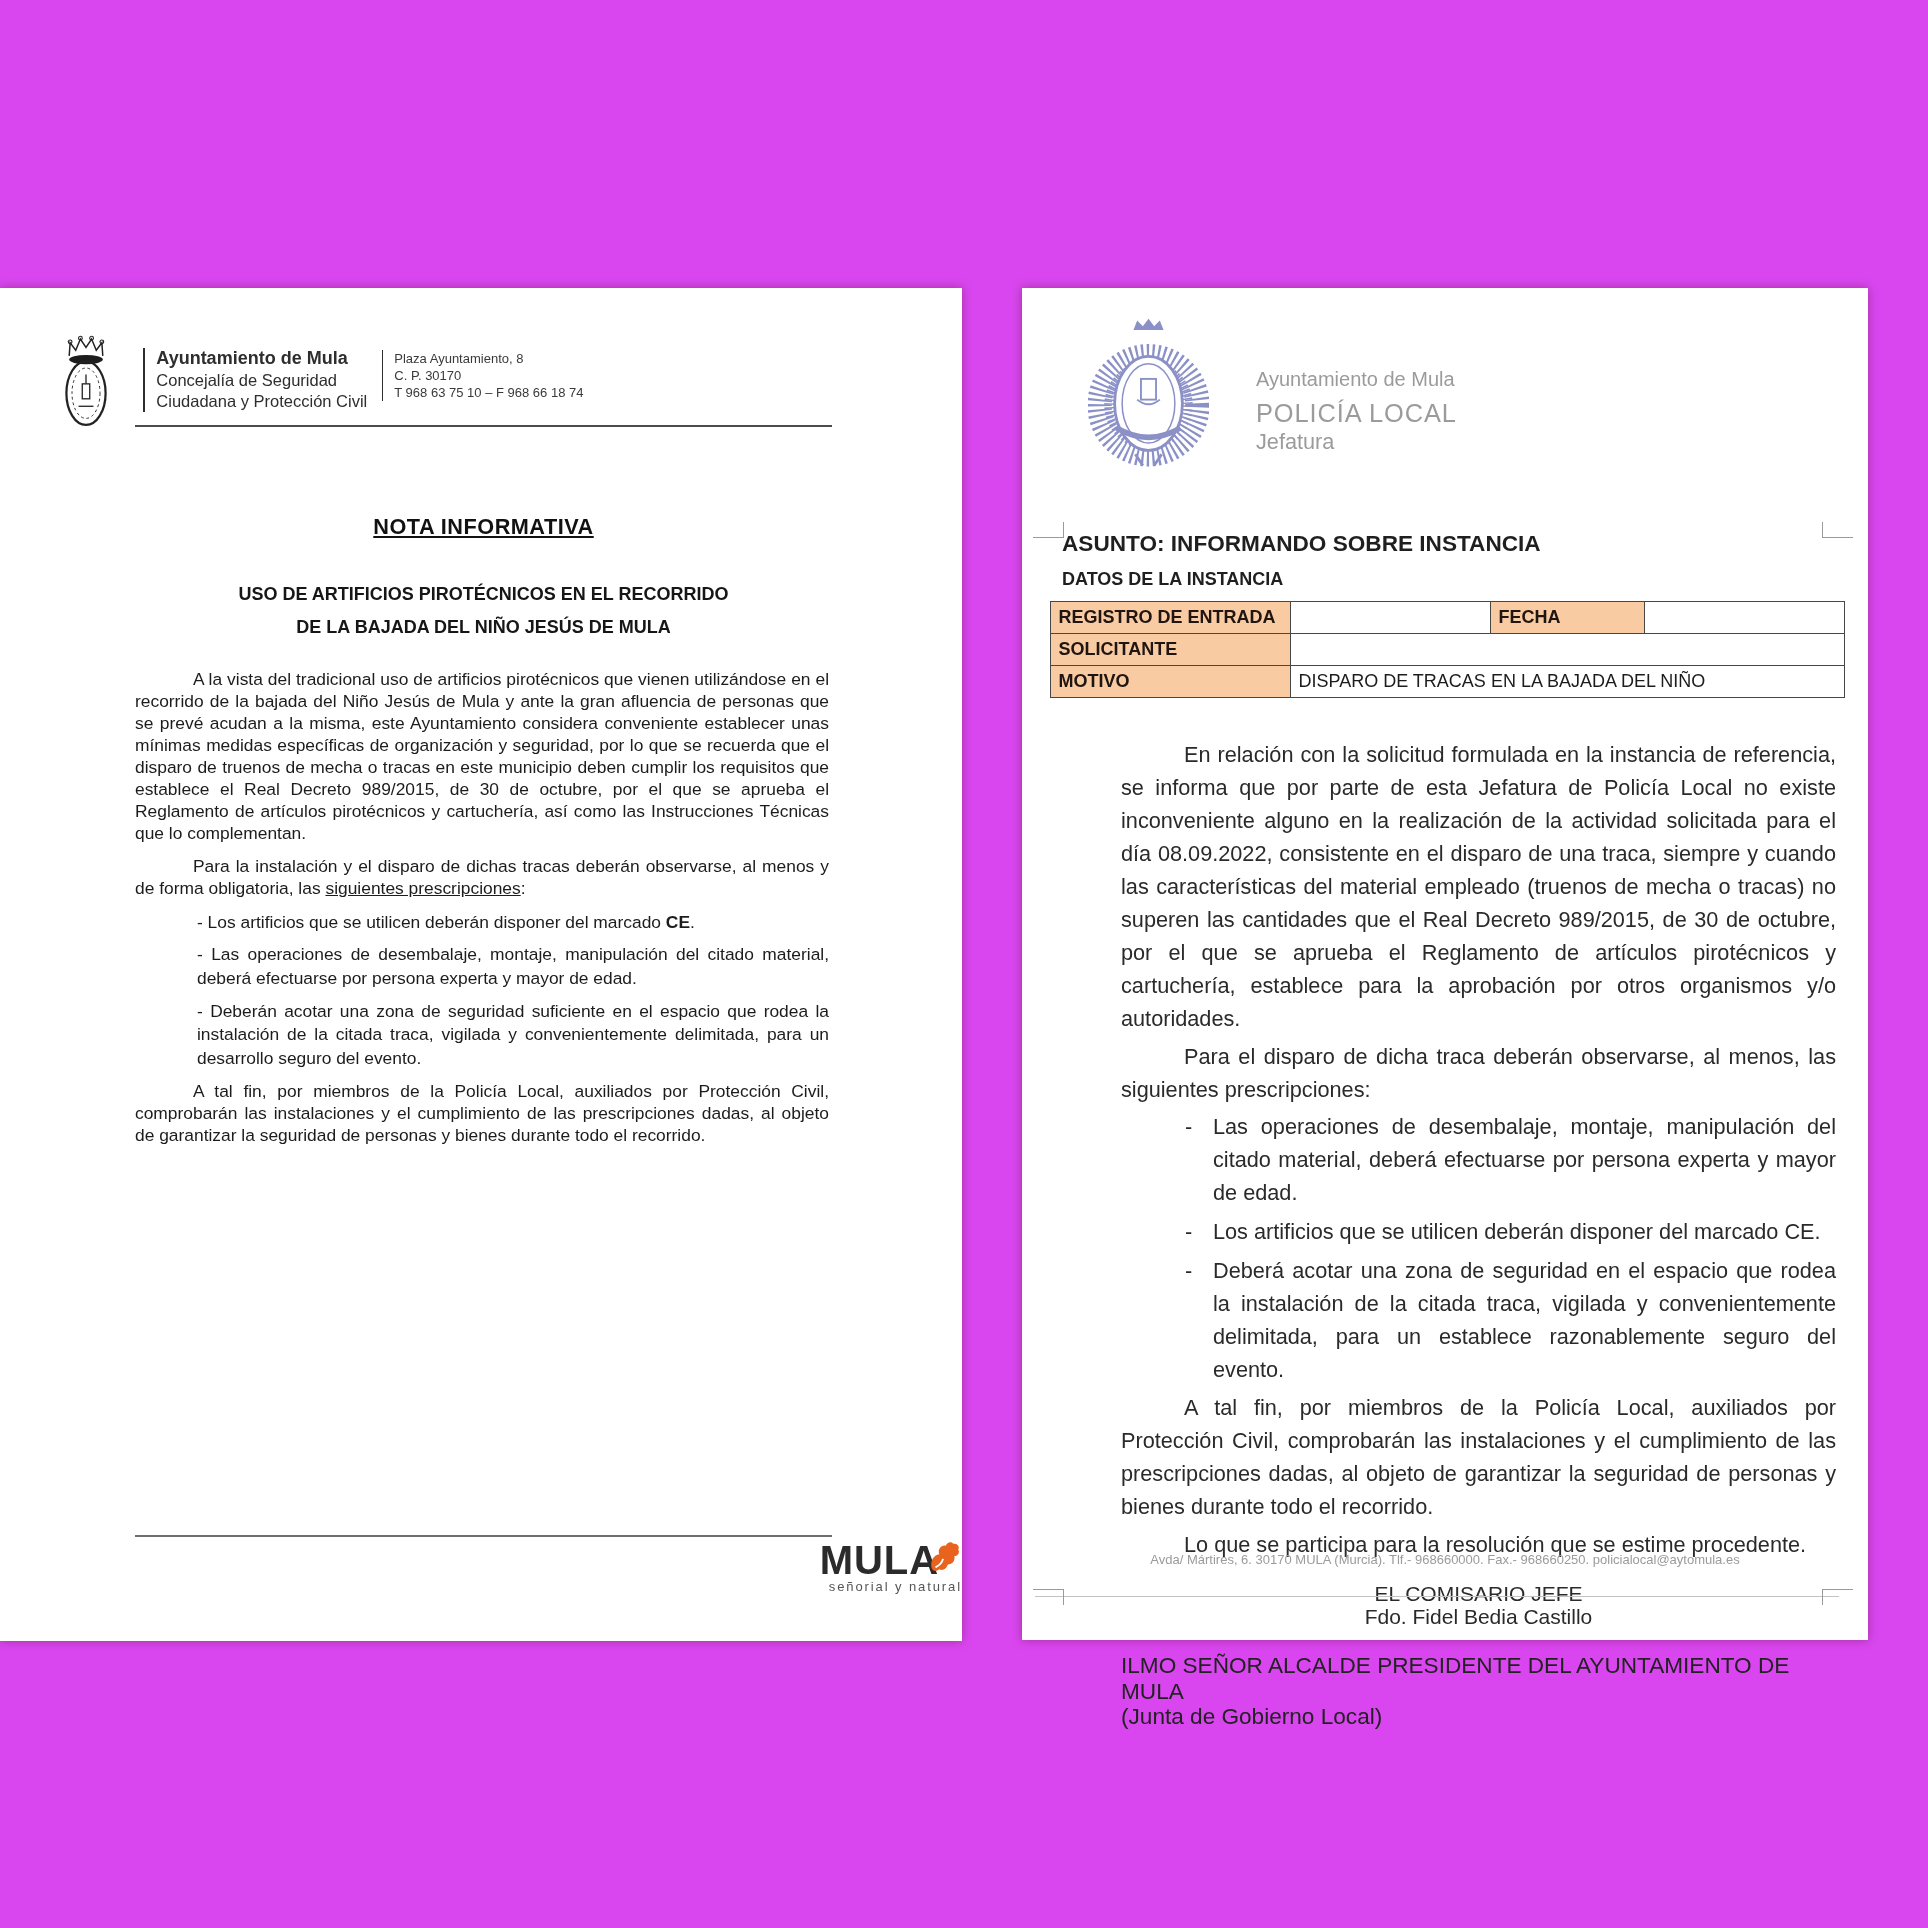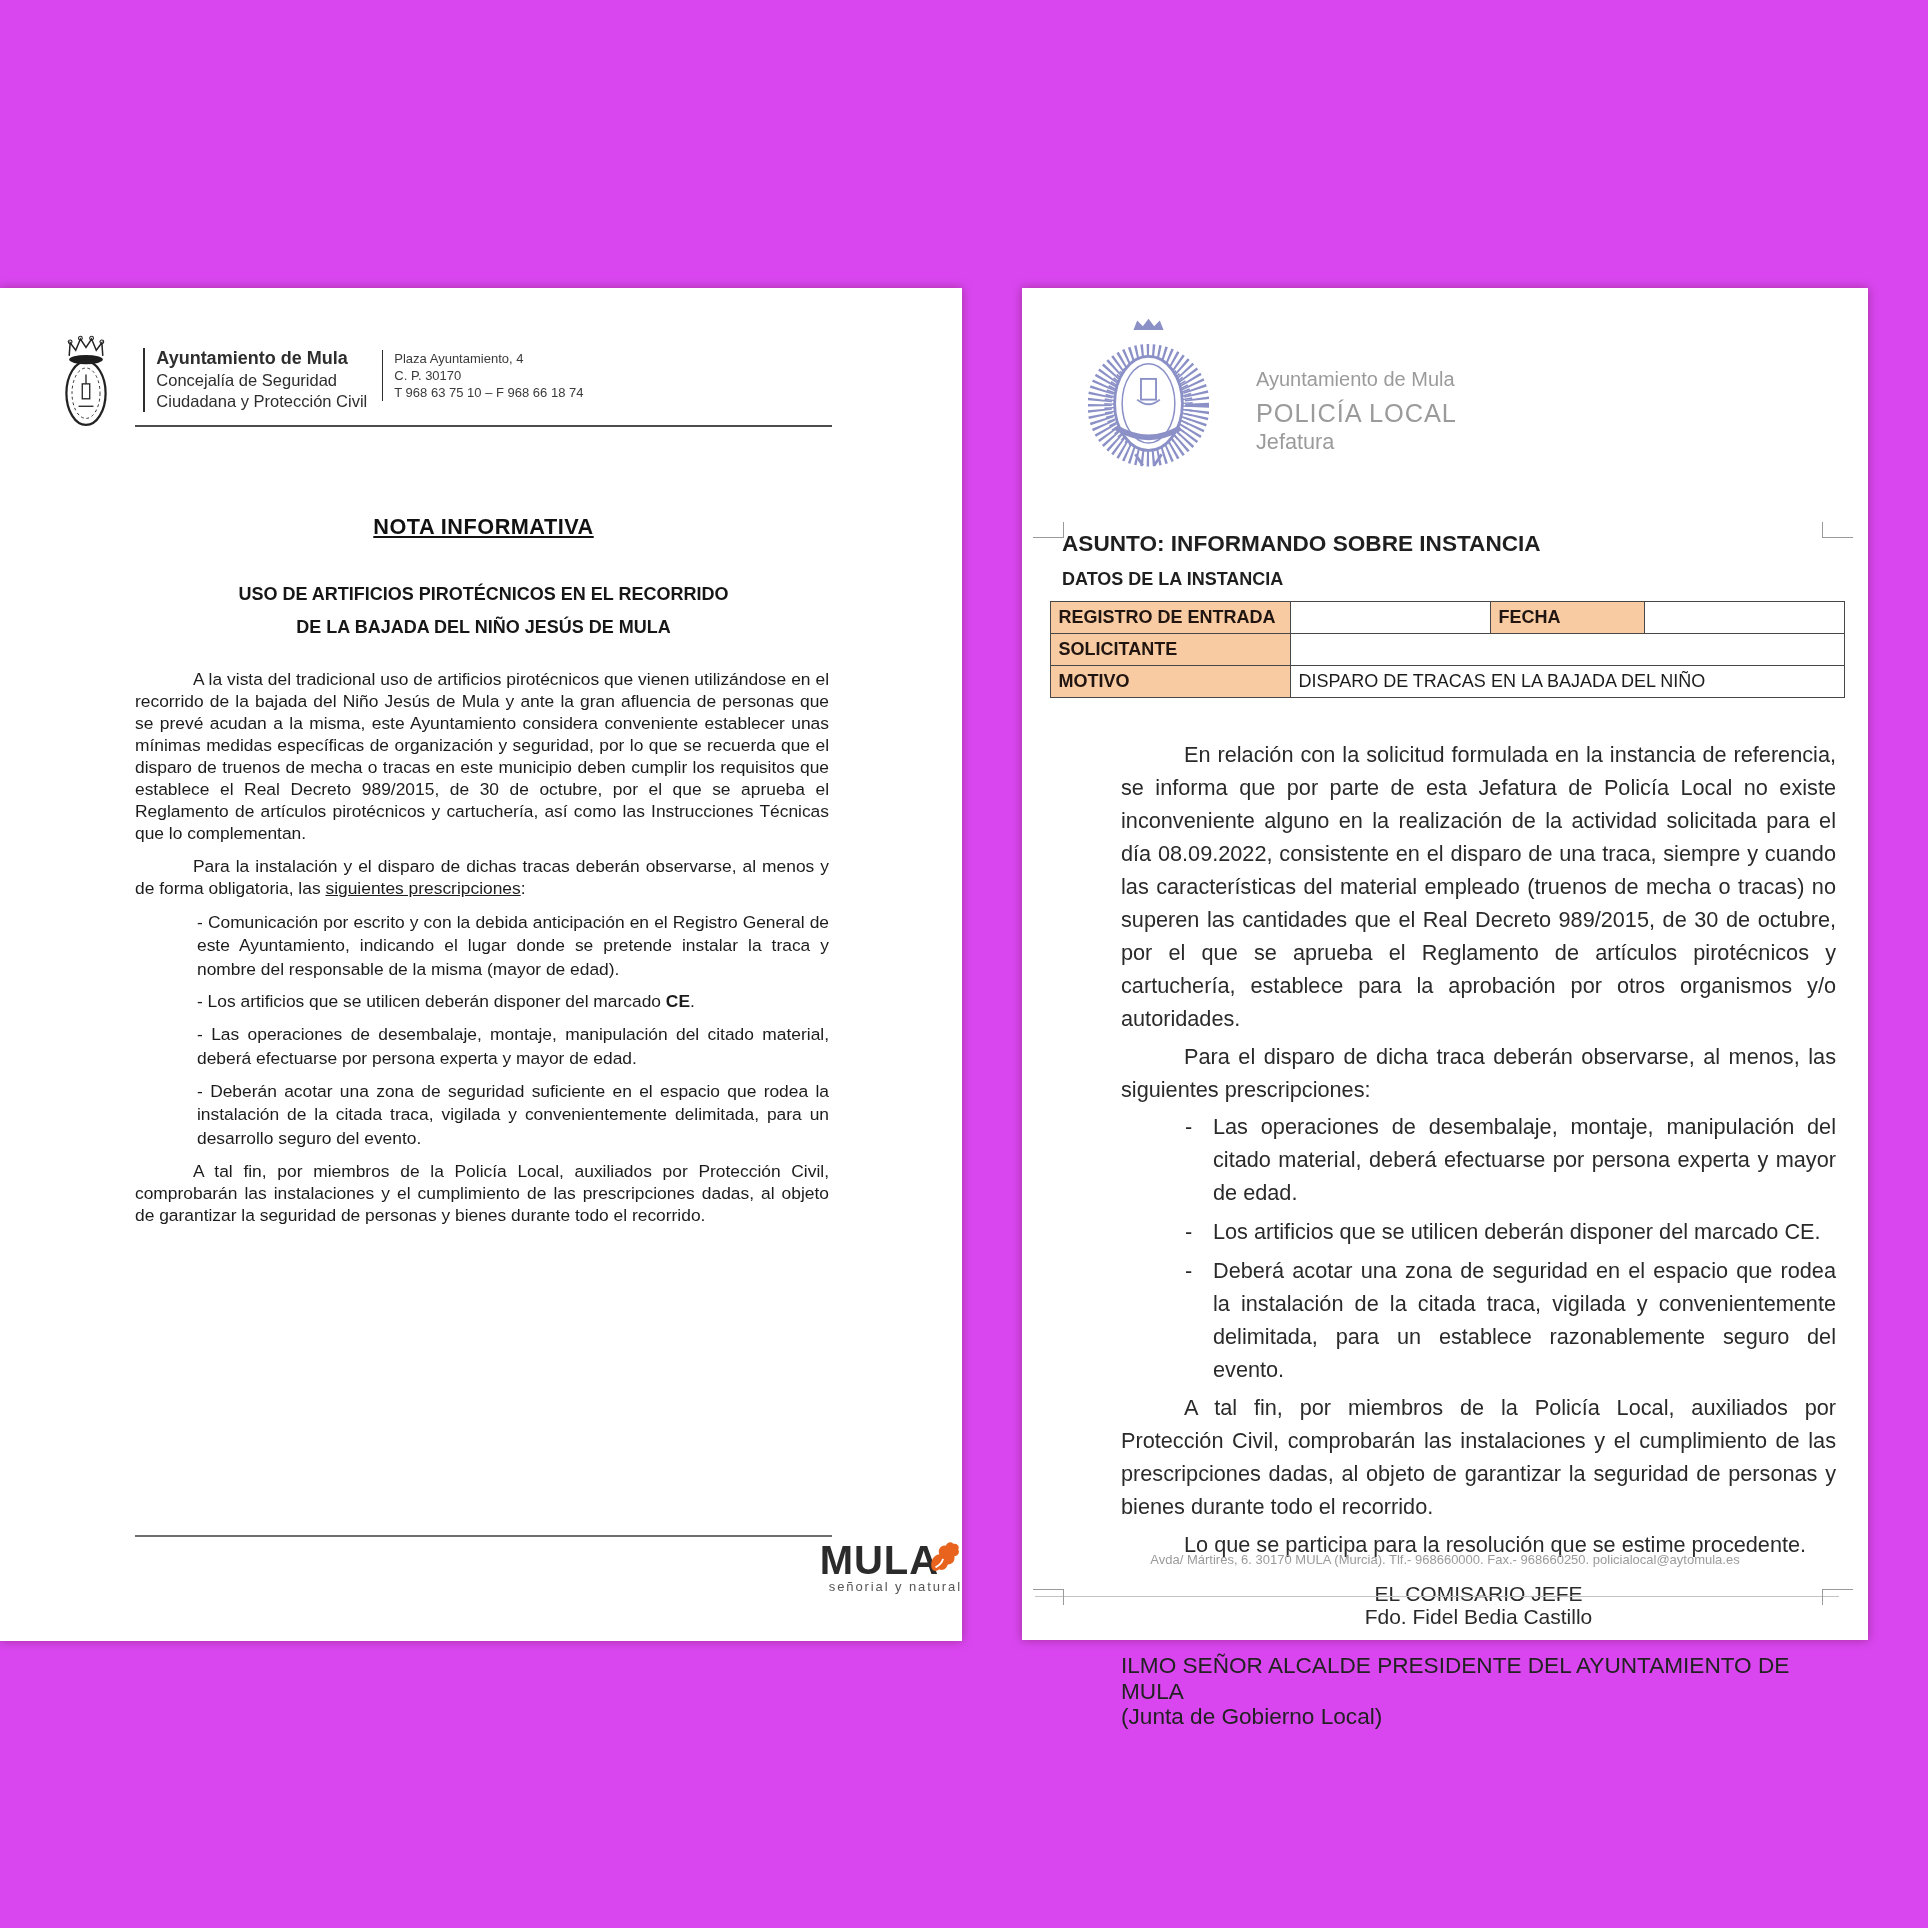--- a/index.html
+++ b/index.html
@@ -89,37 +89,36 @@
       </svg>
     </span>
 
     <div class="l-orgcol">
       <div class="l-org1">Ayuntamiento de Mula</div>
       <div class="l-org2">Concejalía de Seguridad</div>
       <div class="l-org3">Ciudadana y Protección Civil</div>
     </div>
 
     <div class="l-addrcol">
-      <div class="l-addr">Plaza Ayuntamiento, 4</div>
+      <div class="l-addr">Plaza Ayuntamiento, 8</div>
       <div class="l-addr">C. P. 30170</div>
       <div class="l-addr">T 968 63 75 10 – F 968 66 18 74</div>
     </div>
 
     <div class="l-rule"></div>
 
     <div class="l-title">
       <span>NOTA INFORMATIVA</span>
     </div>
     <div class="l-sub l-sub1">USO DE ARTIFICIOS PIROTÉCNICOS EN EL RECORRIDO</div>
     <div class="l-sub l-sub2">DE LA BAJADA DEL NIÑO JESÚS DE MULA</div>
 
     <div class="l-body">
       <p class="para">A la vista del tradicional uso de artificios pirotécnicos que vienen utilizándose en el recorrido de la bajada del Niño Jesús de Mula y ante la gran afluencia de personas que se prevé acudan a la misma, este Ayuntamiento considera conveniente establecer unas mínimas medidas específicas de organización y seguridad, por lo que se recuerda que el disparo de truenos de mecha o tracas en este municipio deben cumplir los requisitos que establece el Real Decreto 989/2015, de 30 de octubre, por el que se aprueba el Reglamento de artículos pirotécnicos y cartuchería, así como las Instrucciones Técnicas que lo complementan.</p>
       <p class="para"><span>Para la instalación y el disparo de dichas tracas deberán observarse, al menos y de forma obligatoria, las </span><span class="u">siguientes prescripciones</span><span>:</span></p>
-      <p class="bullet">- Comunicación por escrito y con la debida anticipación en el Registro General de este Ayuntamiento, indicando el lugar donde se pretende instalar la traca y nombre del responsable de la misma (mayor de edad).</p>
       <p class="bullet"><span>- Los artificios que se utilicen deberán disponer del marcado </span><b>CE</b><span>.</span></p>
       <p class="bullet">- Las operaciones de desembalaje, montaje, manipulación del citado material, deberá efectuarse por persona experta y mayor de edad.</p>
       <p class="bullet">- Deberán acotar una zona de seguridad suficiente en el espacio que rodea la instalación de la citada traca, vigilada y convenientemente delimitada, para un desarrollo seguro del evento.</p>
       <p class="para">A tal fin, por miembros de la Policía Local, auxiliados por Protección Civil, comprobarán las instalaciones y el cumplimiento de las prescripciones dadas, al objeto de garantizar la seguridad de personas y bienes durante todo el recorrido.</p>
     </div>
 
     <div class="l-footrule"></div>
 
     <div class="l-logo">
       <div class="l-logo-row">

